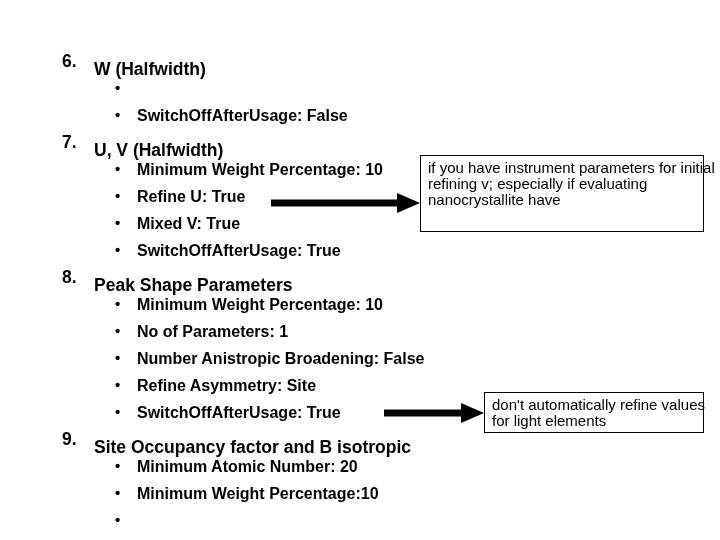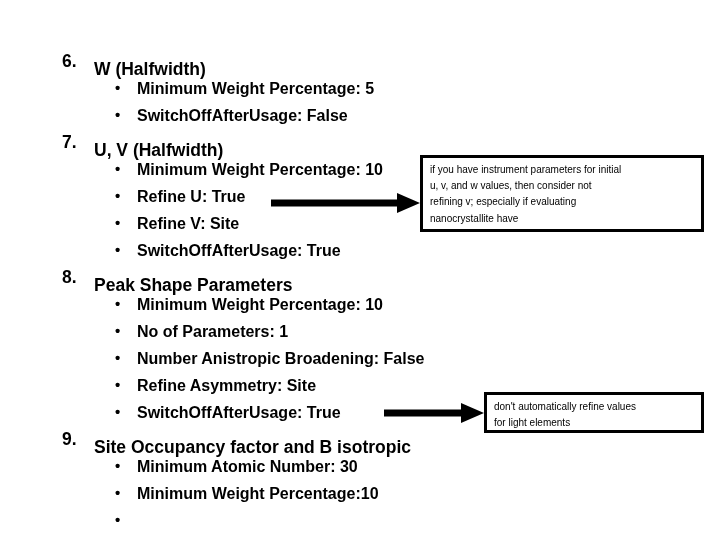--- a/index.html
+++ b/index.html
@@ -63,23 +63,23 @@
   .sub-text {
     position: absolute;
     left: 75px;
     top: 0;
   }
 
   
   .callout {
     position: absolute;
     box-sizing: border-box;
-    border: 3px solid #000000;
+    border: 1px solid #000000;
     background: #ffffff;
-    font-size: 10px;
+    font-size: 15px;
     font-weight: normal;
     line-height: 16.2px;
     color: #000000;
     padding: 4px 6px 4px 7px;
   }
   #callout-1 {
     left: 420px;
     top: 155px;
     width: 284px;
     height: 77px;
@@ -104,21 +104,20 @@
 
   <div id="outline">
 
     <div class="num-item">
       <div class="num-head">
         <span class="num-marker">6.</span>
         <span class="num-text">W (Halfwidth)</span>
       </div>
       <div class="sub-item">
         <span class="sub-marker">•</span>
-        <span class="sub-text">Minimum Weight Percentage: 5</span>
       </div>
       <div class="sub-item">
         <span class="sub-marker">•</span>
         <span class="sub-text">SwitchOffAfterUsage: False</span>
       </div>
     </div>
 
     <div class="num-item">
       <div class="num-head">
         <span class="num-marker">7.</span>
@@ -127,21 +126,21 @@
       <div class="sub-item">
         <span class="sub-marker">•</span>
         <span class="sub-text">Minimum Weight Percentage: 10</span>
       </div>
       <div class="sub-item">
         <span class="sub-marker">•</span>
         <span class="sub-text">Refine U: True</span>
       </div>
       <div class="sub-item">
         <span class="sub-marker">•</span>
-        <span class="sub-text">Refine V: Site</span>
+        <span class="sub-text">Mixed V: True</span>
       </div>
       <div class="sub-item">
         <span class="sub-marker">•</span>
         <span class="sub-text">SwitchOffAfterUsage: True</span>
       </div>
     </div>
 
     <div class="num-item">
       <div class="num-head">
         <span class="num-marker">8.</span>
@@ -169,21 +168,21 @@
       </div>
     </div>
 
     <div class="num-item">
       <div class="num-head">
         <span class="num-marker">9.</span>
         <span class="num-text">Site Occupancy factor and B isotropic</span>
       </div>
       <div class="sub-item">
         <span class="sub-marker">•</span>
-        <span class="sub-text">Minimum Atomic Number: 30</span>
+        <span class="sub-text">Minimum Atomic Number: 20</span>
       </div>
       <div class="sub-item">
         <span class="sub-marker">•</span>
         <span class="sub-text">Minimum Weight Percentage:10</span>
       </div>
       <div class="sub-item">
         <span class="sub-marker">•</span>
       </div>
       <div class="sub-item">
         <span class="sub-marker">•</span>
@@ -199,21 +198,20 @@
     <polygon points="126,1 149,11 126,21" fill="#000000"></polygon>
   </svg>
 
   <svg id="arrow-2" class="arrow" width="101" height="22" viewBox="0 0 101 22">
     <rect x="0" y="7.5" width="79" height="7" fill="#000000"></rect>
     <polygon points="77,1 100,11 77,21" fill="#000000"></polygon>
   </svg>
 
   <div id="callout-1" class="callout">
     <span class="callout-line">if you have instrument parameters for initial</span>
-    <span class="callout-line">u, v, and w values, then consider not</span>
     <span class="callout-line">refining v; especially if evaluating</span>
     <span class="callout-line">nanocrystallite have</span>
   </div>
 
   <div id="callout-2" class="callout">
     <span class="callout-line">don't automatically refine values</span>
     <span class="callout-line">for light elements</span>
   </div>
 
 </div>

